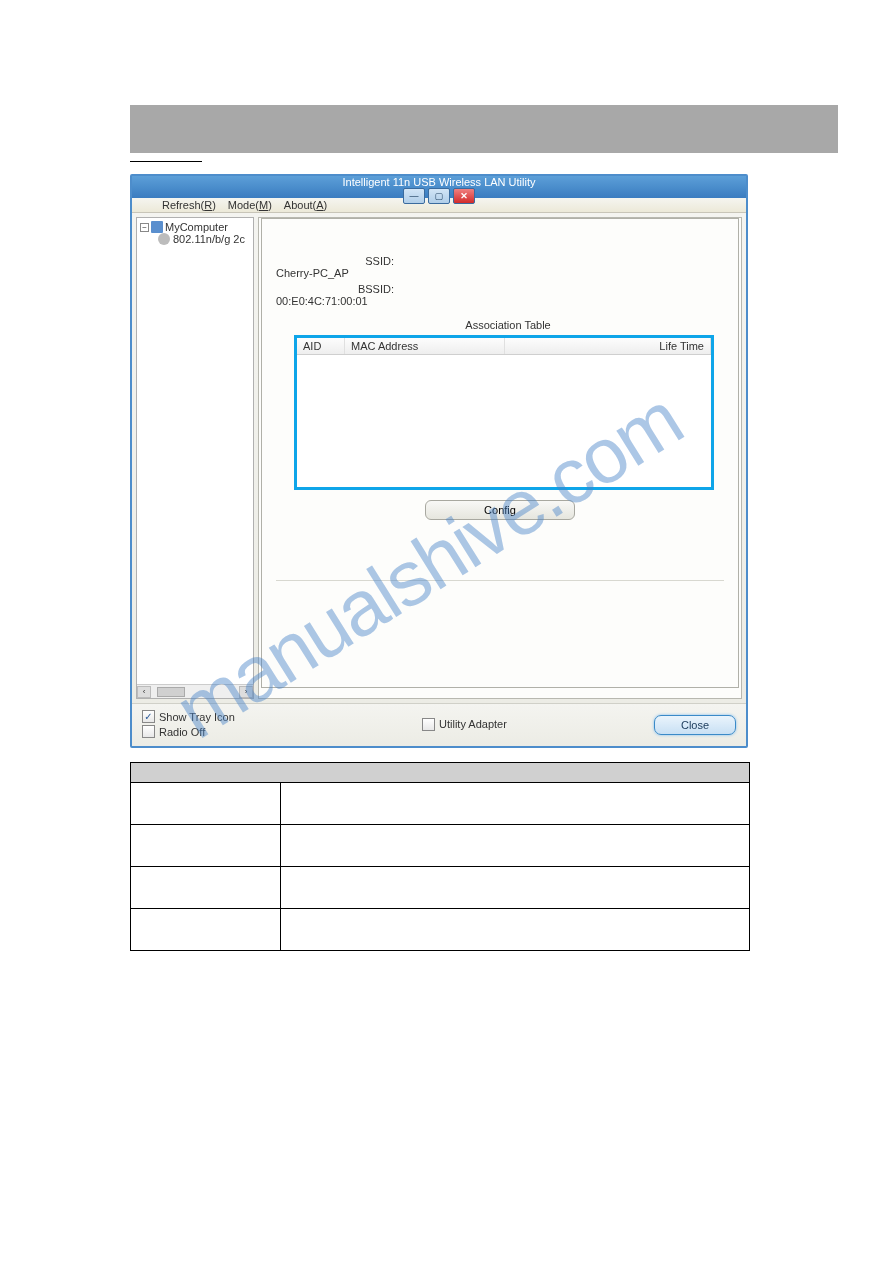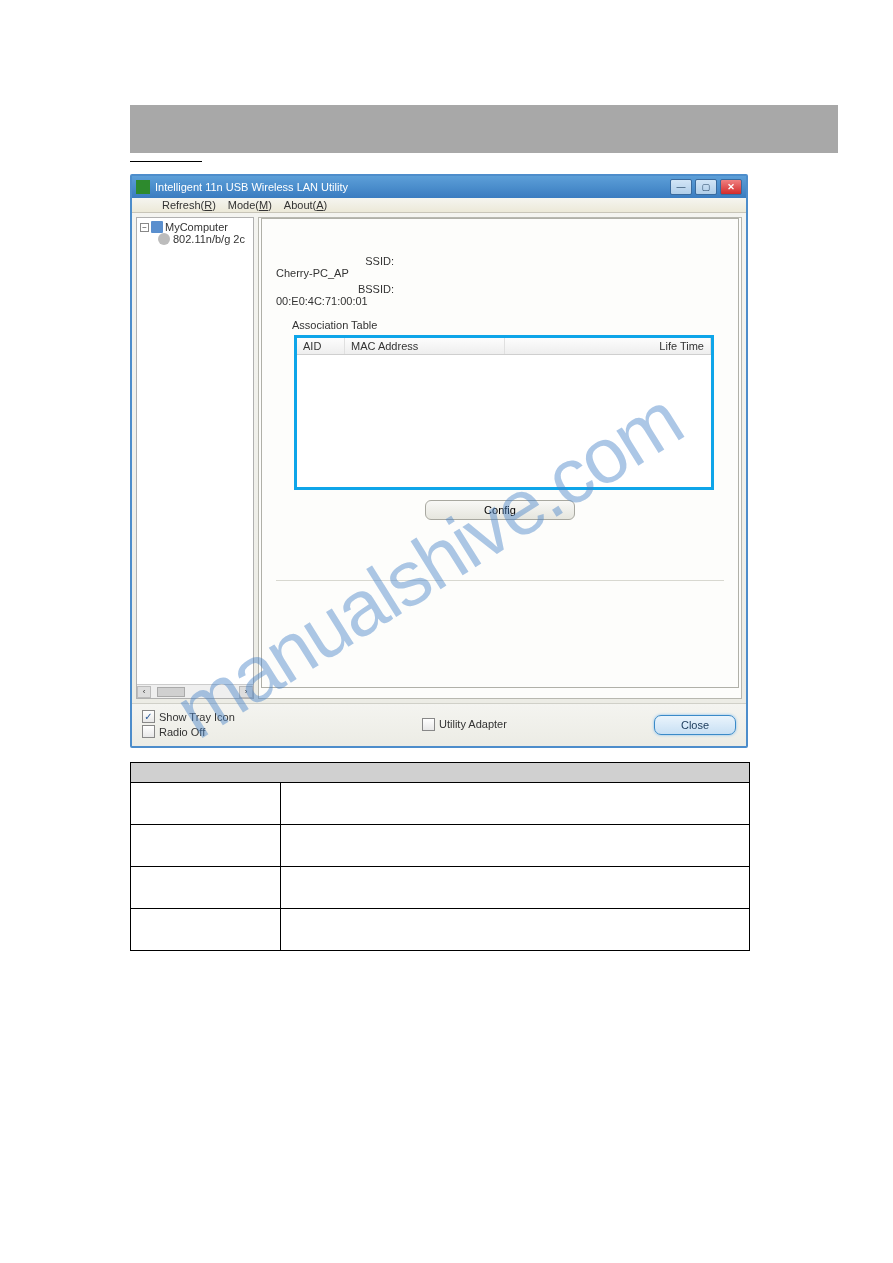--- a/index.html
+++ b/index.html
@@ -2,21 +2,21 @@
 <html><head>
 <meta charset="utf-8">
 <style>
   * { box-sizing: border-box; margin: 0; padding: 0; }
   body { font-family: "Segoe UI", Tahoma, sans-serif; font-size: 12px; background: #fff; color: #333; }
   .page { width: 893px; height: 1263px; margin: 0 auto; padding: 30px 30px; position: relative; }
   .gray-banner { background: #a8a8a8; height: 48px; width: 708px; margin: 75px 0 8px 100px; }
   .divider-line { border-bottom: 1px solid #000; width: 72px; margin-left: 100px; margin-bottom: 12px; }
 
   .app-window { border: 2px solid #4d8dcb; border-radius: 2px; width: 618px; margin-left: 100px; background: #fff; position: relative; box-shadow: 0 0 0 1px #8fb8dd inset; }
-  .titlebar { background: linear-gradient(#5c9fd8, #3a7cc0); height: 22px; display: flex; align-items: center; padding: 0 4px; color: #fff; font-size: 11px; }
+  .titlebar { background: linear-gradient(#5c9fd8, #3a7cc0); height: 22px; display: flex; align-items: center; padding: 0 4px; color: #fff; font-size: 11px; flex-direction: column; }
   .titlebar-icon { width: 14px; height: 14px; background: #2d8a2d; margin-right: 5px; display: inline-block; }
   .titlebar-text { flex: 1; }
   .win-controls { display: flex; gap: 3px; }
   .win-btn { width: 22px; height: 16px; border: 1px solid #3a6b9e; background: linear-gradient(#d2e5f6,#b0cee9); border-radius: 2px; display: flex; align-items: center; justify-content: center; font-size: 9px; color: #1a3a5a; }
   .win-btn.close { background: linear-gradient(#f08080,#d22b2b); color: #fff; font-weight: bold; }
 
   .menubar { background: linear-gradient(#f5f5f0,#ece9d8); height: 15px; display: flex; align-items: center; padding: 0 24px; border-bottom: 1px solid #c8c5b8; font-size: 11px; }
   .menu-item { padding: 0 6px; cursor: default; }
   .menu-item u { text-decoration: underline; }
 
@@ -35,21 +35,21 @@
   .right-panel { flex: 1; border: 1px solid #b8b8b0; background: #fdfdfb; position: relative; padding: 0; }
   .tabs-row { display: flex; margin: 2px 0 0 2px; }
   .tab { border: 1px solid #b0b0a8; border-bottom: none; padding: 2px 10px; font-size: 11px; background: linear-gradient(#fdfdfc,#f0f0ea); margin-right: 0; position: relative; top: 1px; }
   .tab.inactive { background: linear-gradient(#f4f4f0,#e4e4dc); color: #444; }
   .tab-content { border: 1px solid #b0b0a8; background: #fdfdfb; margin: 0 2px 2px 2px; height: 470px; padding: 18px 14px 10px 14px; }
 
   .field-row { display: flex; margin-bottom: 4px; font-size: 11px; flex-direction: column; }
   .field-label { width: 128px; text-align: right; padding-right: 10px; }
   .field-value { flex: 1; }
 
-  .assoc-label { font-size: 11px; margin: 12px 0 4px 16px; }
+  .assoc-label { font-size: 11px; margin: 12px 0 4px 16px; text-align: center; }
   .assoc-table { border: 3px solid #0ea5e9; height: 155px; margin: 0 10px 0 18px; background: #fff; }
   .assoc-header { display: flex; background: linear-gradient(#fdfdfd,#eeeeee); border-bottom: 1px solid #cfcfcf; font-size: 11px; }
   .assoc-header div { padding: 2px 6px; border-right: 1px solid #e0e0e0; }
   .col-aid { width: 48px; }
   .col-mac { width: 160px; }
   .col-life { flex: 1; text-align: right; }
 
   .config-btn { display: block; width: 150px; margin: 10px auto 17px auto; padding: 3px 0; text-align: center; font-size: 11px; background: linear-gradient(#f8f8f6,#e6e6de); border: 1px solid #a8a8a0; border-radius: 6px; }
 
   .hr-sep { border: none; border-top: 1px solid #d8d8d0; margin: 60px 0 0 0; }

